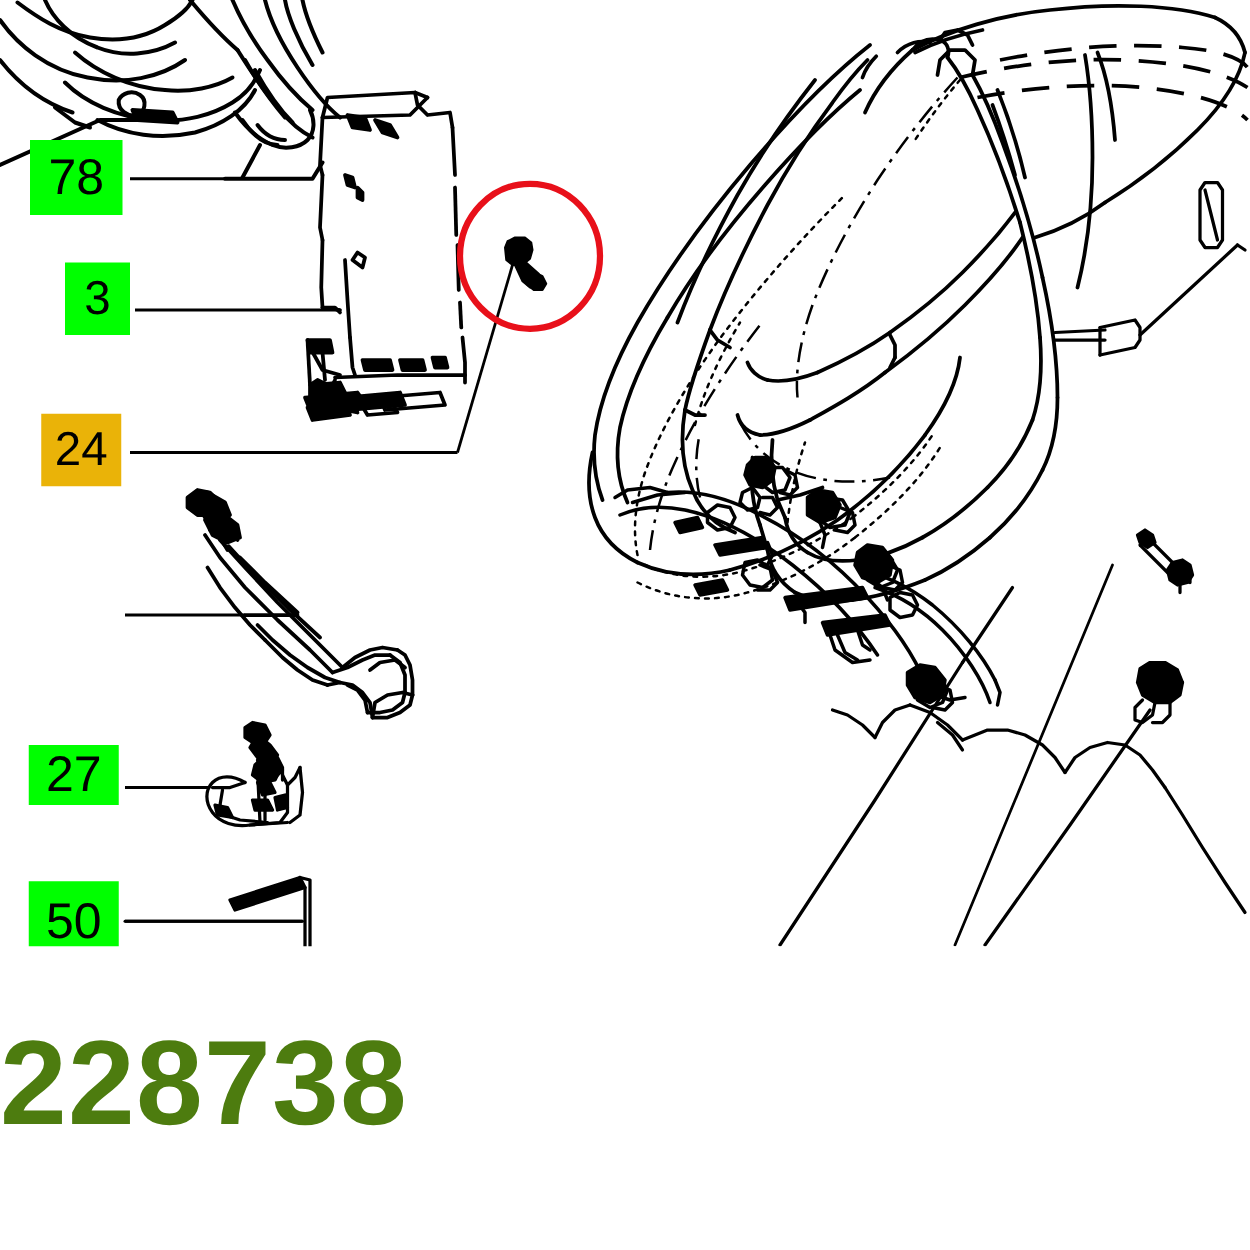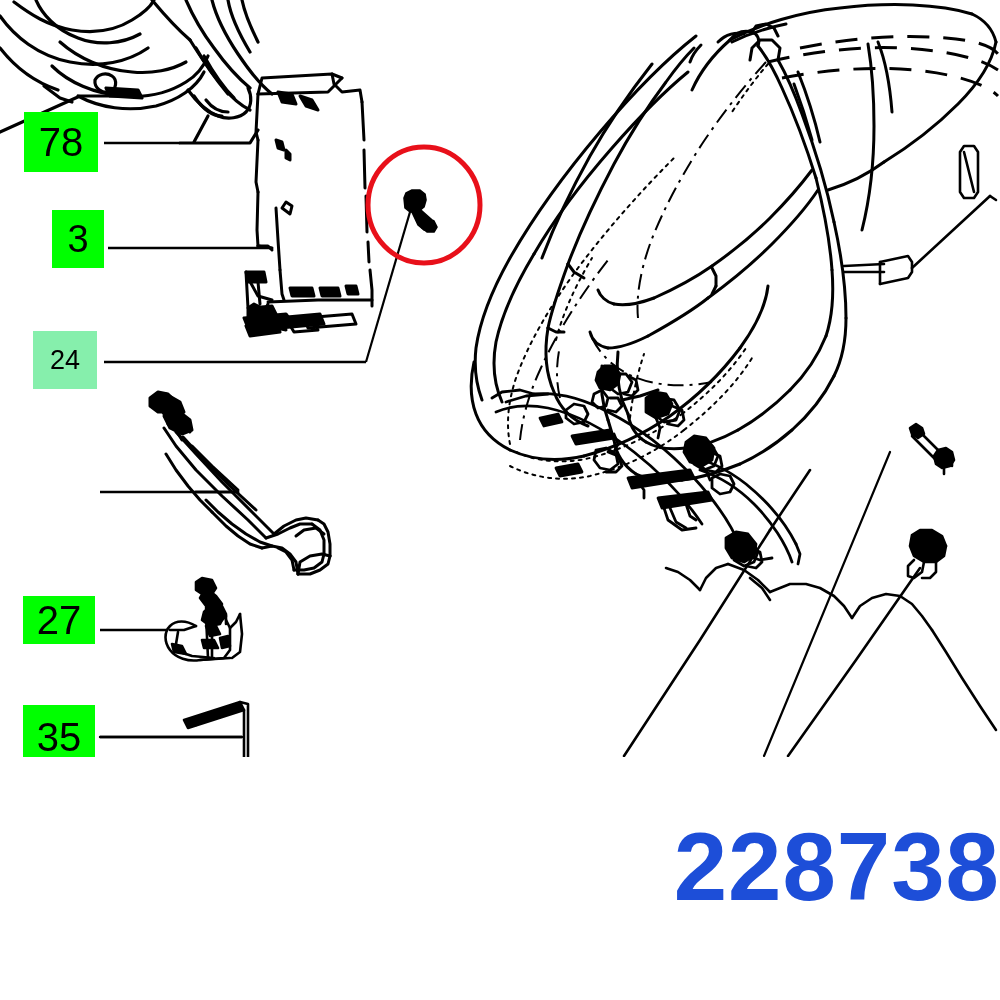--- a/index.html
+++ b/index.html
@@ -40,26 +40,26 @@
     font-family: "Liberation Sans", sans-serif;
     font-weight: 400;
     color: #000000;
     line-height: 1;
   }
   #part-number-caption {
     position: absolute;
     left: 0;
     top: 812;
     width: 1000px;
-    text-align: right;
+    text-align: left;
     font-family: "Liberation Sans", sans-serif;
     font-size: 96px;
     font-weight: 700;
     letter-spacing: 1px;
-    color: #1d4ed8;
+    color: #4d7c0f;
   }
 </style>
 </head>
 <body>
 
 <div id="page">
 
   <div id="drawing-area">
     <svg id="drawing-svg" width="1000" height="757" viewBox="0 0 1000 757">
 
@@ -383,29 +383,29 @@
       </svg>
 
     <div class="callout-box" style="left:24px; top:112px; width:74px; height:60px; background:#00ff00; font-size:40px;">
       <span>78</span>
     </div>
 
     <div class="callout-box" style="left:52px; top:210px; width:52px; height:58px; background:#00ff00; font-size:38px;">
       <span>3</span>
     </div>
 
-    <div class="callout-box" style="left:33px; top:331px; width:64px; height:58px; background:#86efac; font-size:27px;">
+    <div class="callout-box" style="left:33px; top:331px; width:64px; height:58px; background:#eab308; font-size:38px;">
       <span>24</span>
     </div>
 
 
     <div class="callout-box" style="left:23px; top:596px; width:72px; height:48px; background:#00ff00; font-size:40px;">
       <span>27</span>
     </div>
 
     <div class="callout-box" style="left:23px; top:705px; width:72px; height:64px; background:#00ff00; font-size:40px;">
-      <span>35</span>
+      <span>50</span>
     </div>
   </div>
 
   <div id="part-number-caption" style="top:812px;">228738</div>
 
 </div>
 
 </body></html>

